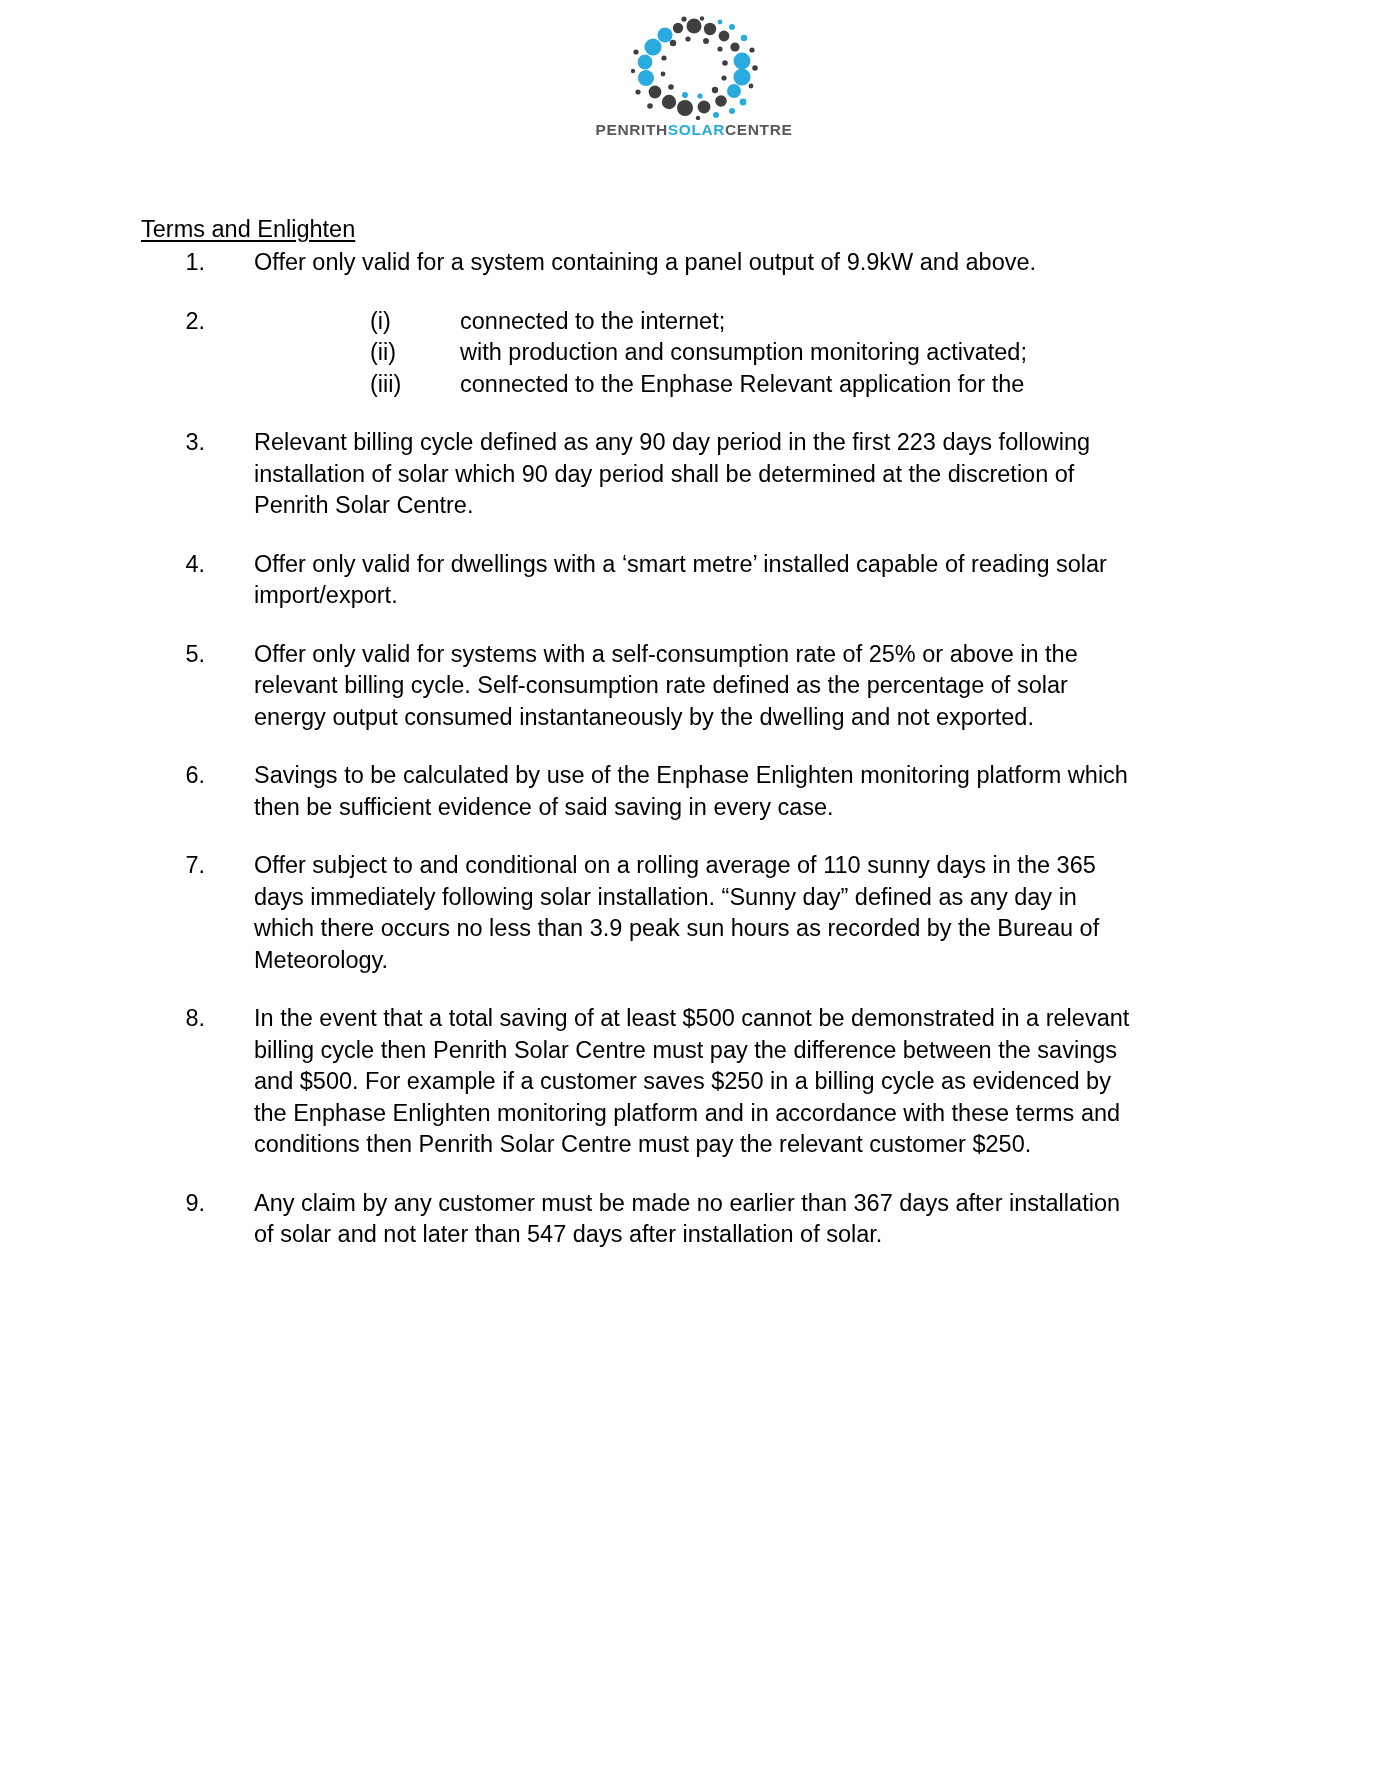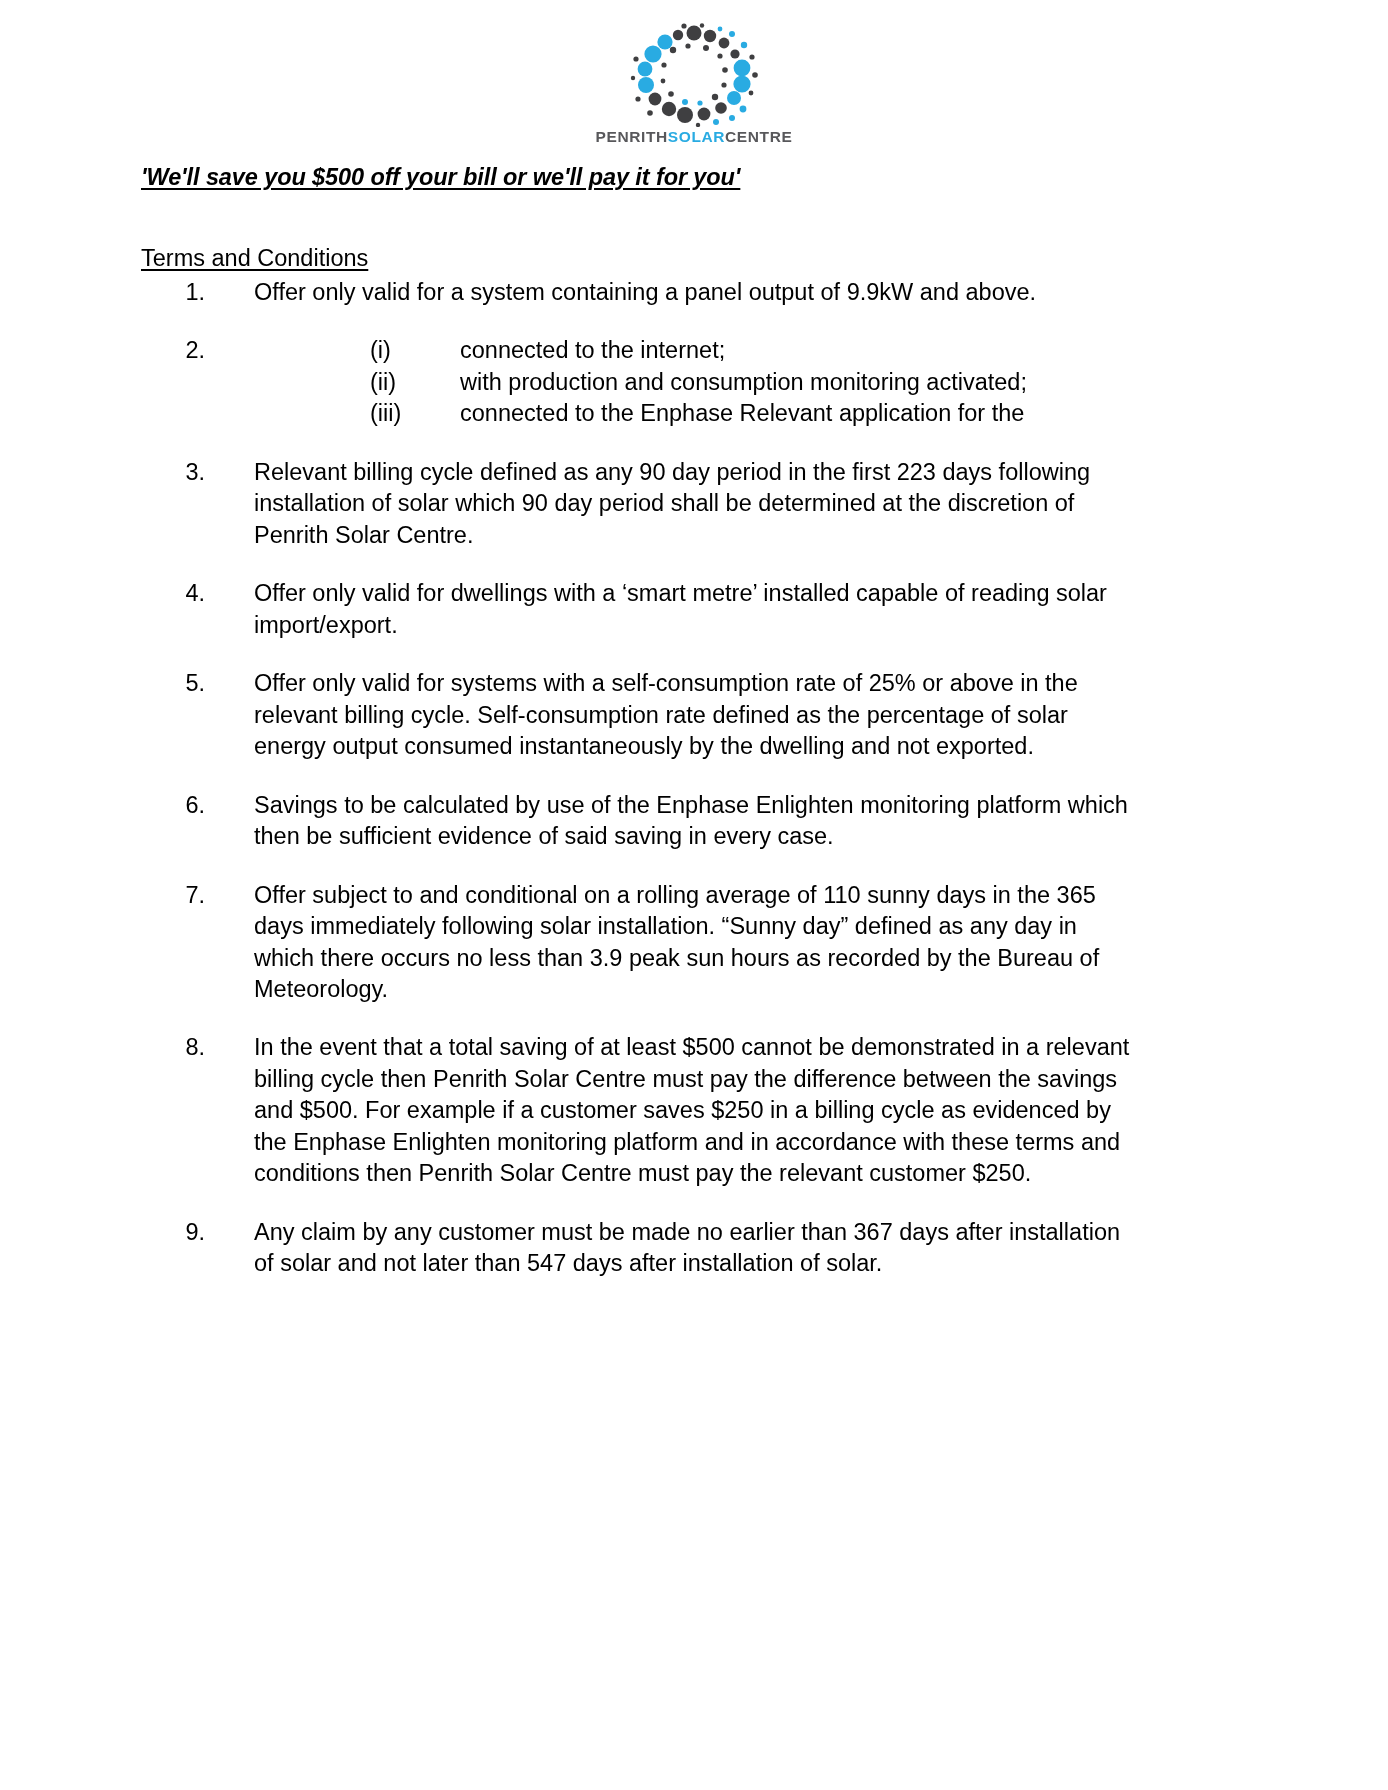--- a/index.html
+++ b/index.html
@@ -21,21 +21,21 @@
     height: 1790px;
     background: #ffffff;
     box-sizing: border-box;
     overflow: hidden;
   }
 
   
   .logo-block {
     position: absolute;
     left: 0;
-    top: 23px;
+    top: 16px;
     width: 1388px;
     display: flex;
     flex-direction: column;
     align-items: center;
   }
   .logo-mark {
     width: 132px;
     height: 104px;
     display: block;
   }
@@ -197,23 +197,22 @@
         <circle cx="36" cy="42" r="2.6" fill="#3f3f41"></circle>
       </g>
     </svg>
     <div class="logo-wordmark">
       <span class="wm-dark">PENRITH</span><span class="wm-blue">SOLAR</span><span class="wm-dark">CENTRE</span>
     </div>
   </div>
 
   <div class="doc">
 
-    <h1 class="headline">'We'll save you $500 off your bill or we'll pay it for you'</h1>
-
-    <h2 class="section-title">Terms and Conditions</h2>
+
+    <h2 class="section-title">Terms and Enlighten</h2>
 
     <ol class="terms">
 
       <li>
         <span class="num">1.</span>
         <span class="body">Offer only valid for a system containing a panel output of 9.9kW and above.</span>
       </li>
 
       <li>
         <span class="num">2.</span>

